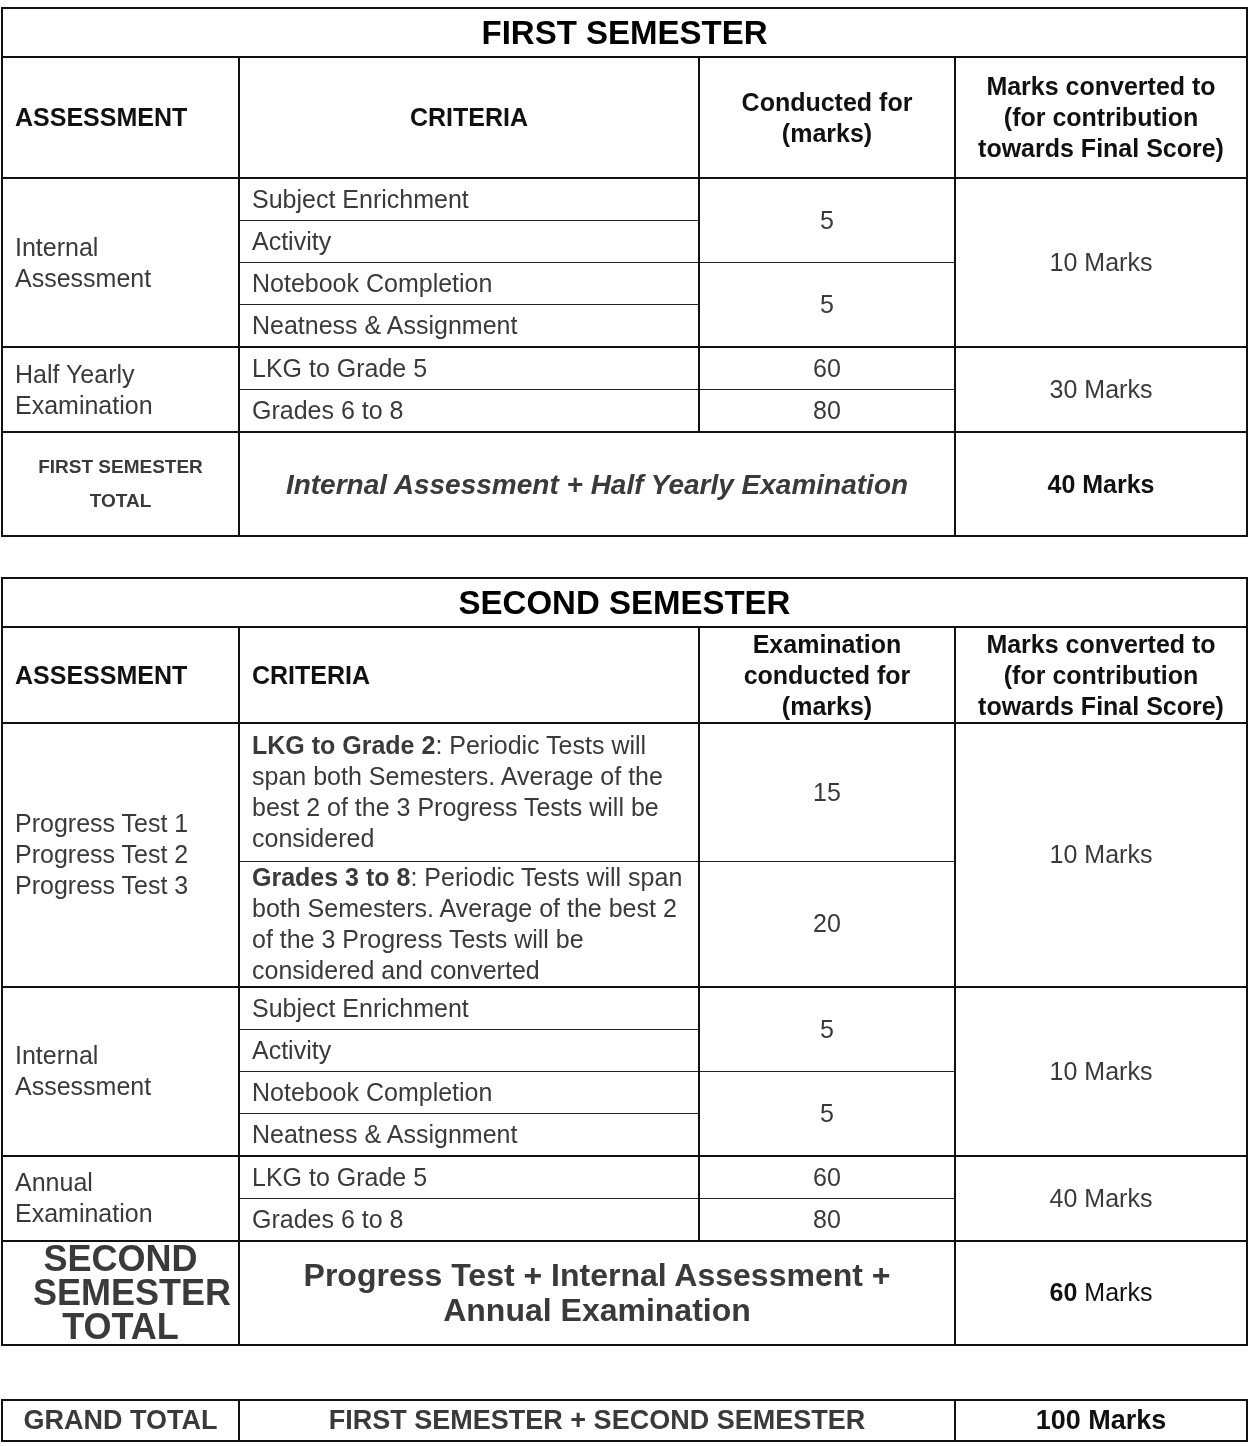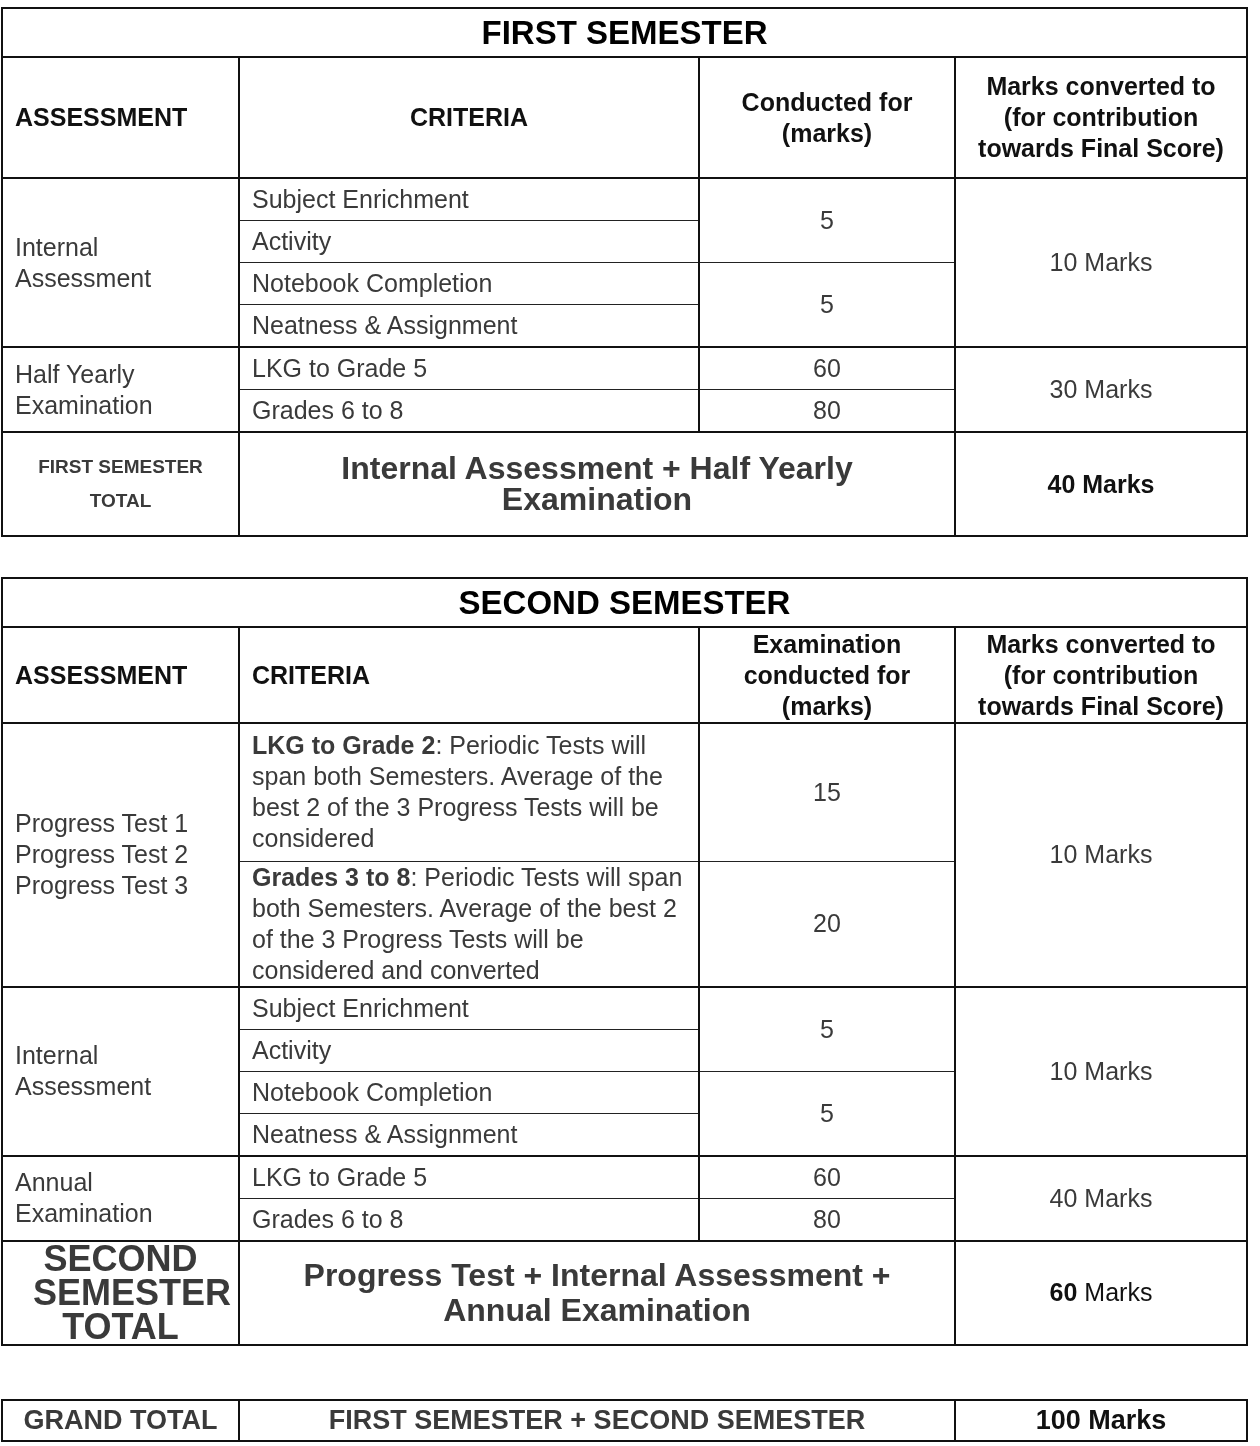--- a/index.html
+++ b/index.html
@@ -57,21 +57,21 @@
     <td class="thin-b">LKG to Grade 5</td>
     <td class="center thin-b">60</td>
     <td rowspan="2" class="center">30 Marks</td>
   </tr>
   <tr class="sub">
     <td class="thin-t">Grades 6 to 8</td>
     <td class="center thin-t">80</td>
   </tr>
   <tr style="height:104px;">
     <td class="center bold" style="font-size:19px;line-height:34px;padding:0 30px;">FIRST SEMESTER TOTAL</td>
-    <td colspan="2" class="center bold" style="font-size:32px;">Internal Assessment + Half Yearly Examination</td>
+    <td colspan="2" class="center bold" style="font-size:28px;font-style:italic;">Internal Assessment + Half Yearly Examination</td>
     <td class="center bold dark">40 Marks</td>
   </tr>
 </tbody>
   </table>
 
 <table style="top:577px;">
   <colgroup>
       <col class="c1">
       <col class="c2">
       <col class="c3">

